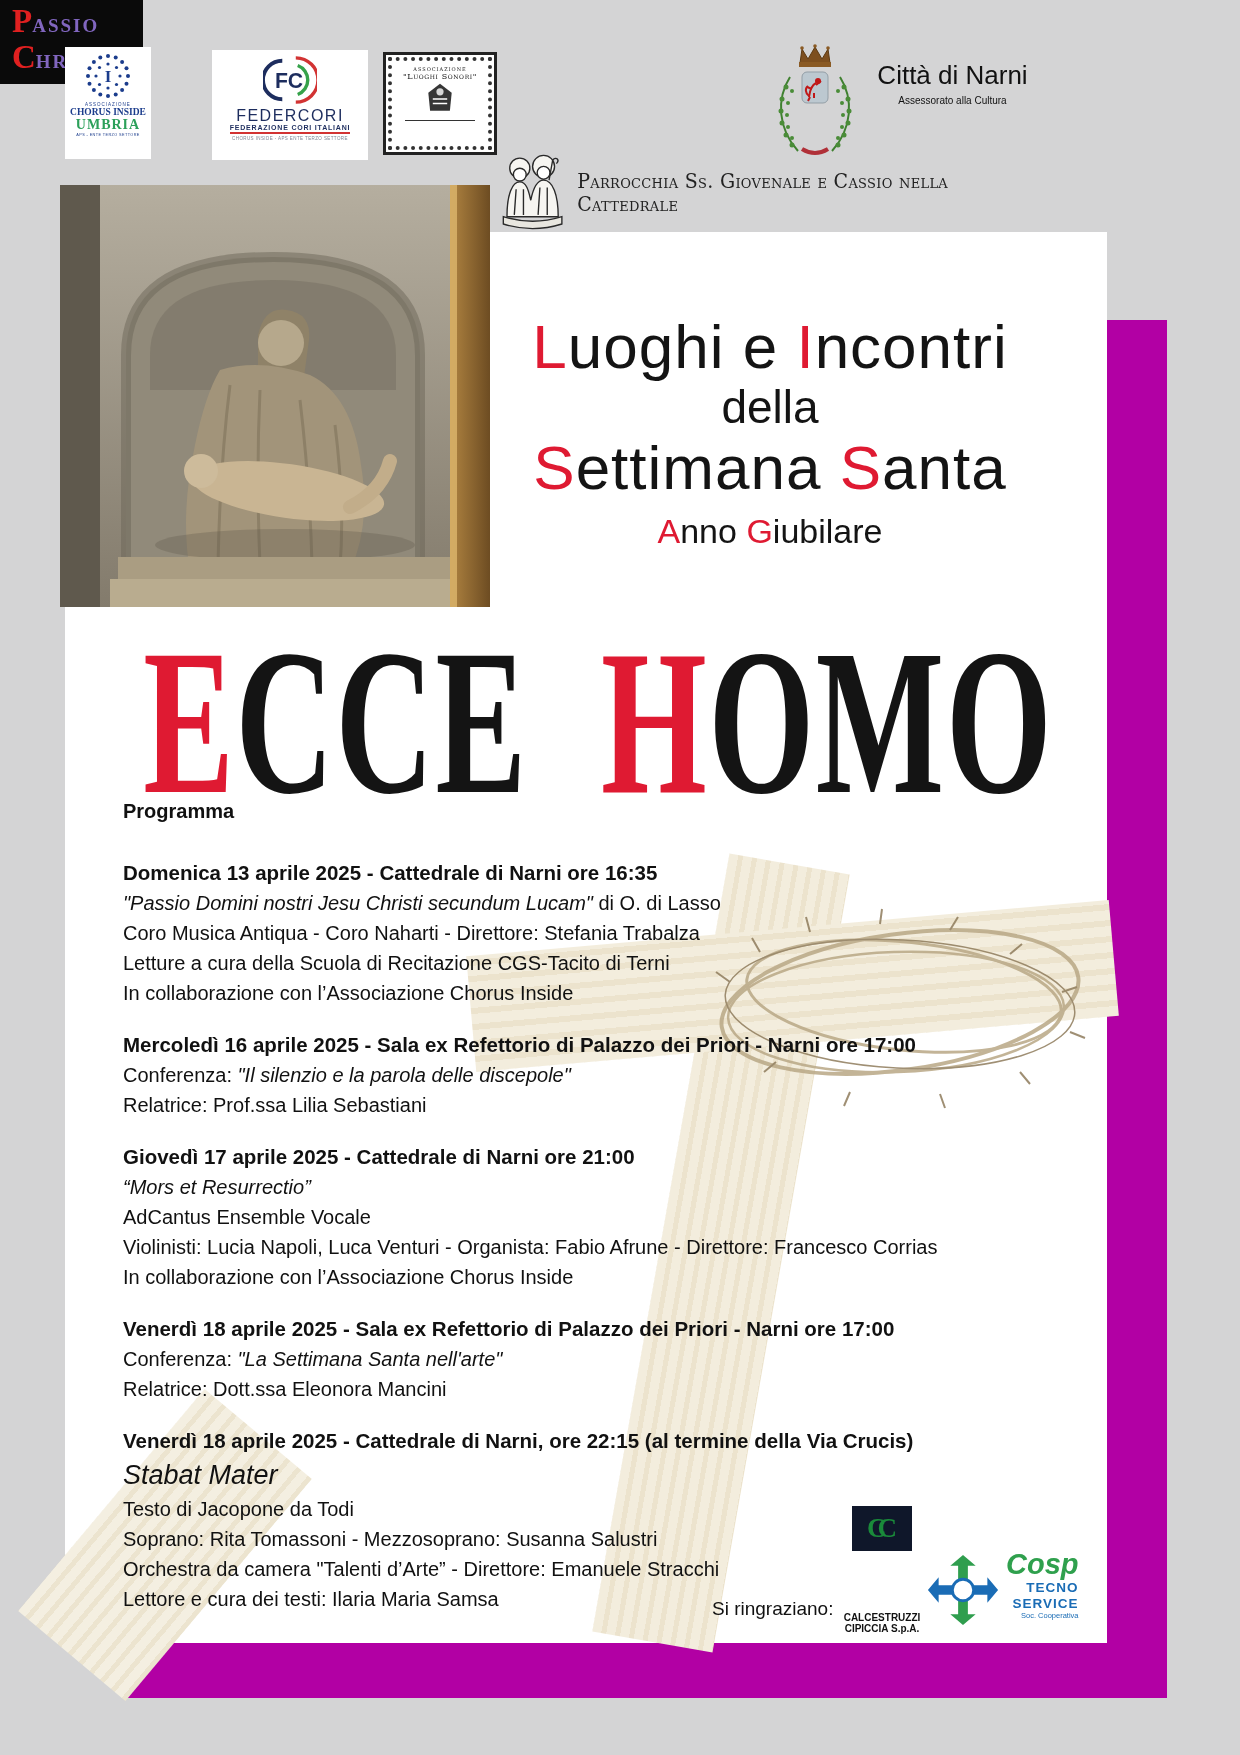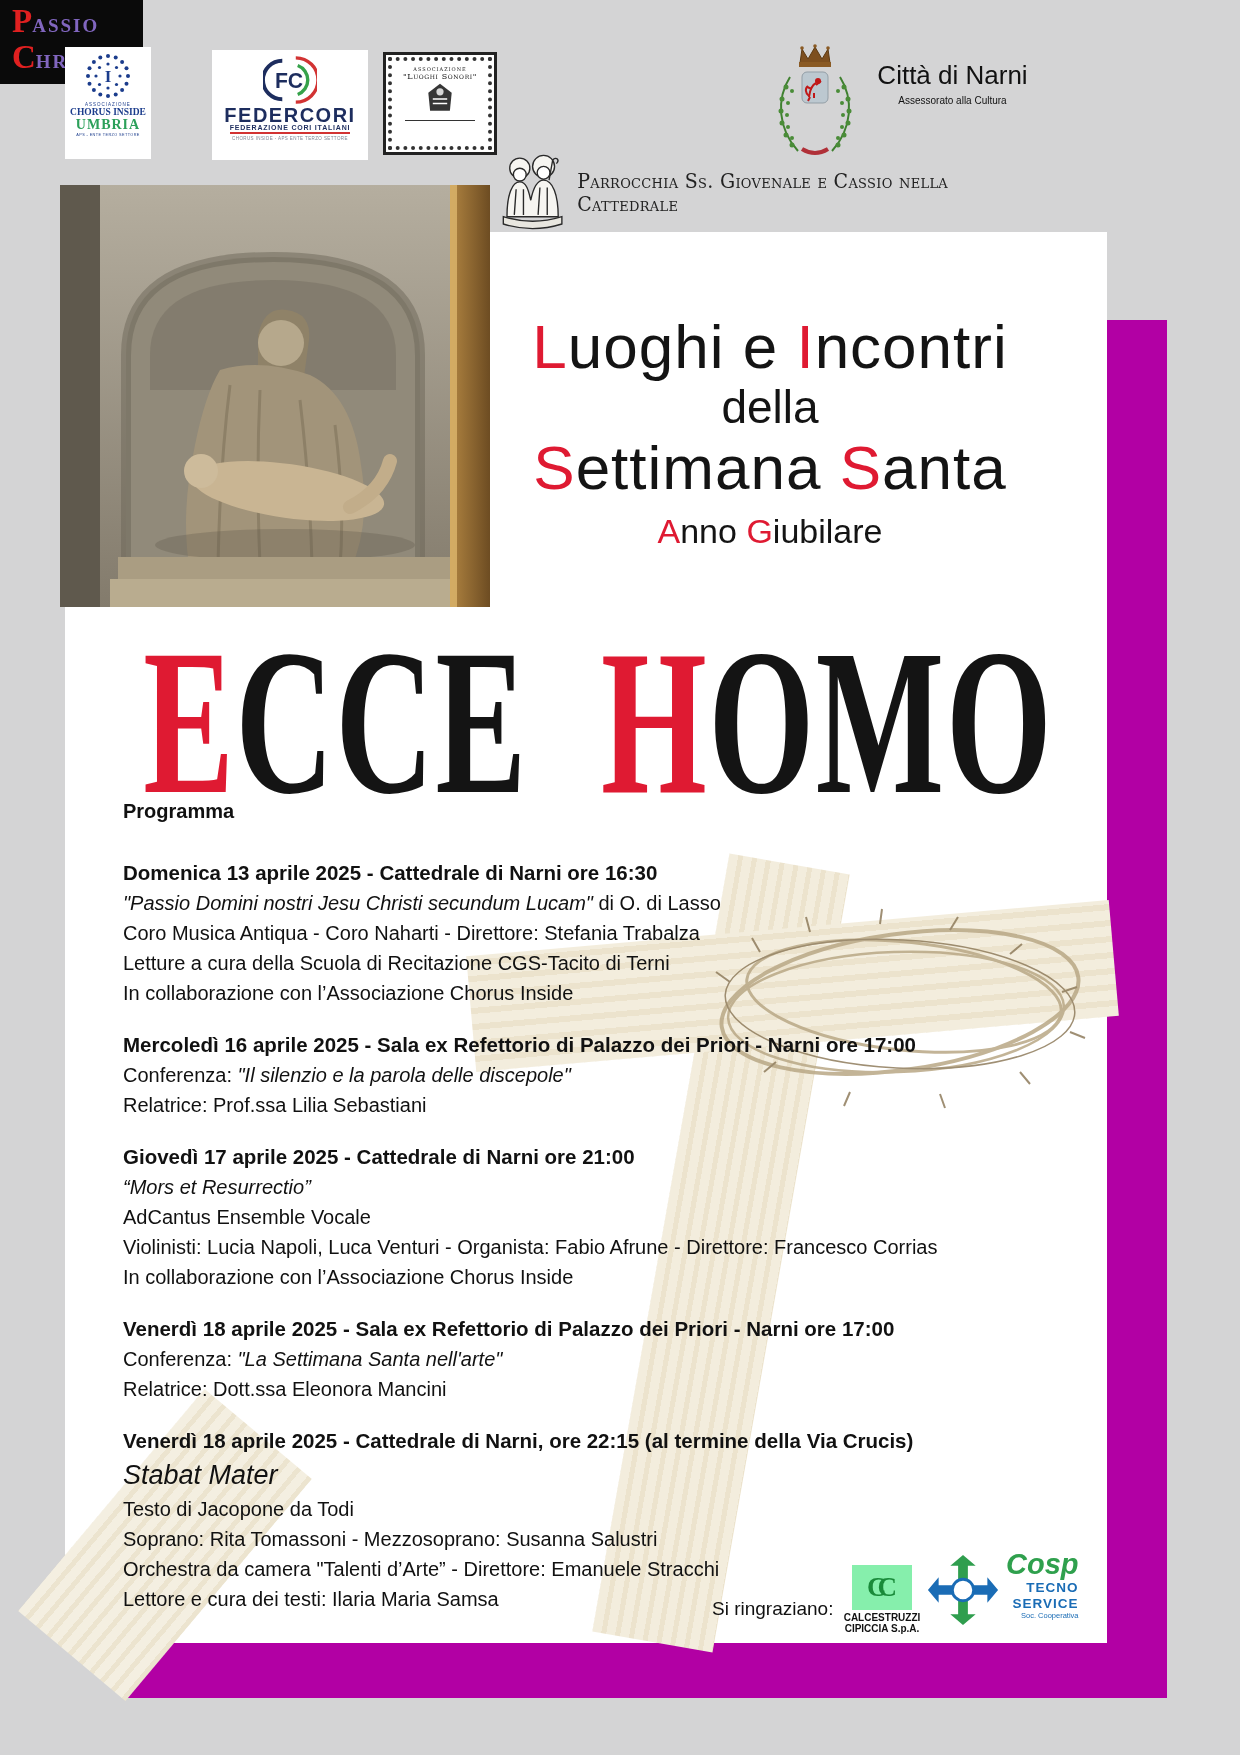--- a/index.html
+++ b/index.html
@@ -18,21 +18,21 @@
         background:repeating-linear-gradient(90deg,#f4efe1 0 9px,#ece4cf 9px 14px);}
   .wm-thorns{left:690px;top:862px;width:420px;height:290px;}
   
   .card{position:absolute;background:#fff;z-index:4;display:flex;flex-direction:column;align-items:center;}
   .chorus-card{left:65px;top:47px;width:86px;height:112px;padding-top:4px;box-sizing:border-box;}
   .chorus-assoc{font-size:4.5px;color:#1b3c8c;letter-spacing:1px;margin-top:1px;}
   .chorus-name{font-family:"Liberation Serif",serif;font-weight:bold;font-size:9.5px;color:#1b3c8c;}
   .chorus-region{font-family:"Liberation Serif",serif;font-weight:bold;font-size:14px;color:#2ca05a;letter-spacing:1px;}
   .chorus-foot{font-size:3.8px;color:#1b3c8c;letter-spacing:.4px;}
   .feder-card{left:212px;top:50px;width:156px;height:110px;padding-top:3px;box-sizing:border-box;}
-  .feder-name{font-weight:bold;font-size:20px;color:#1d2d5e;letter-spacing:1.5px;line-height:17px;}
+  .feder-name{font-weight:normal;font-size:16px;color:#1d2d5e;letter-spacing:1.5px;line-height:17px;}
   .feder-sub{font-weight:bold;font-size:7px;color:#1d2d5e;letter-spacing:.8px;border-bottom:2px solid #d23333;padding-bottom:1px;}
   .feder-foot{font-size:4.5px;color:#7c8494;margin-top:2px;letter-spacing:.4px;}
   .luoghi-card{left:383px;top:52px;width:114px;height:103px;box-sizing:border-box;
                border:3px solid #222;outline:4px dotted #333;outline-offset:-9px;padding-top:11px;}
   .luoghi-assoc{font-size:5px;color:#222;letter-spacing:1px;font-family:"DejaVu Serif",serif;}
   .luoghi-name{font-size:8px;color:#111;font-variant:small-caps;font-family:"DejaVu Serif",serif;letter-spacing:.6px;}
   .luoghi-rule{width:70px;border-top:1px solid #333;margin-top:3px;}
   .passio-card{left:535px;top:53px;width:143px;height:84px;background:#0a0a0a;z-index:4;
                display:flex;flex-direction:column;justify-content:center;padding-left:12px;box-sizing:border-box;
                font-family:"Liberation Serif",serif;line-height:30px;}
@@ -62,21 +62,21 @@
   
   .prog-label{position:absolute;left:123px;top:800px;font-size:20px;font-weight:bold;z-index:4;}
   .program{position:absolute;left:123px;top:858px;width:932px;z-index:4;}
   .prog-section{margin-bottom:22px;}
   .prog-heading{font-weight:bold;font-size:20.5px;line-height:30px;}
   .prog-line{font-size:20px;line-height:30px;}
   .seg-i{font-style:italic;}
   .seg-li{font-style:italic;font-size:27px;line-height:38px;}
   
   .thanks{position:absolute;left:712px;top:1598px;font-size:19px;z-index:4;}
-  .calc-box{position:absolute;left:852px;top:1565px;width:60px;height:45px;background:#86efac;z-index:4;
+  .calc-box{position:absolute;left:852px;top:1506px;width:60px;height:45px;background:#0f172a;z-index:4;
             display:flex;align-items:center;justify-content:center;}
   .calc-cc{color:#1a8a3a;font-weight:bold;font-size:27px;letter-spacing:-9px;padding-right:9px;
            font-family:"Liberation Serif",serif;}
   .calc-name{position:absolute;left:824px;top:1612px;width:116px;text-align:center;font-size:10px;
              font-weight:bold;line-height:11px;z-index:4;}
   .cosp-mark{position:absolute;left:925px;top:1552px;width:76px;height:76px;z-index:4;}
   .cosp-text{position:absolute;left:1006px;top:1550px;z-index:4;line-height:1;text-align:right;}
   .cosp-name{color:#2fa04d;font-weight:bold;font-style:italic;font-size:29px;}
   .cosp-l1,.cosp-l2{color:#1a6cb5;font-weight:bold;font-size:13.5px;letter-spacing:1px;margin-top:2px;}
   .cosp-l3{color:#1a6cb5;font-size:7.5px;margin-top:2px;}
@@ -270,21 +270,21 @@
     <div class="sub-l2">della</div>
     <div class="sub-l3"><span class="t-seg red">S</span><span class="t-seg">ettimana </span><span class="t-seg red">S</span><span class="t-seg">anta</span></div>
     <div class="sub-l4"><span class="t-seg red">A</span><span class="t-seg">nno </span><span class="t-seg red">G</span><span class="t-seg">iubilare</span></div>
   </div>
 
   <div class="ecce"><span class="t-seg red">E</span><span class="t-seg">CCE </span><span class="t-seg red">H</span><span class="t-seg">OMO</span></div>
 
   <div class="prog-label">Programma</div>
   <div class="program" id="program-list">
       <div class="prog-section">
-        <div class="prog-heading">Domenica 13 aprile 2025 - Cattedrale di Narni ore 16:30</div>
+        <div class="prog-heading">Domenica 13 aprile 2025 - Cattedrale di Narni ore 16:35</div>
         <div class="prog-line"><span class="seg-i">"Passio Domini nostri Jesu Christi secundum Lucam"</span><span> di O. di Lasso</span></div>
         <div class="prog-line"><span>Coro Musica Antiqua - Coro Naharti - Direttore: Stefania Trabalza</span></div>
         <div class="prog-line"><span>Letture a cura della Scuola di Recitazione CGS-Tacito di Terni</span></div>
         <div class="prog-line"><span>In collaborazione con l’Associazione Chorus Inside</span></div>
       </div>
       <div class="prog-section">
         <div class="prog-heading">Mercoledì 16 aprile 2025 - Sala ex Refettorio di Palazzo dei Priori - Narni ore 17:00</div>
         <div class="prog-line"><span>Conferenza: </span><span class="seg-i">"Il silenzio e la parola delle discepole"</span></div>
         <div class="prog-line"><span>Relatrice: Prof.ssa Lilia Sebastiani</span></div>
       </div>

